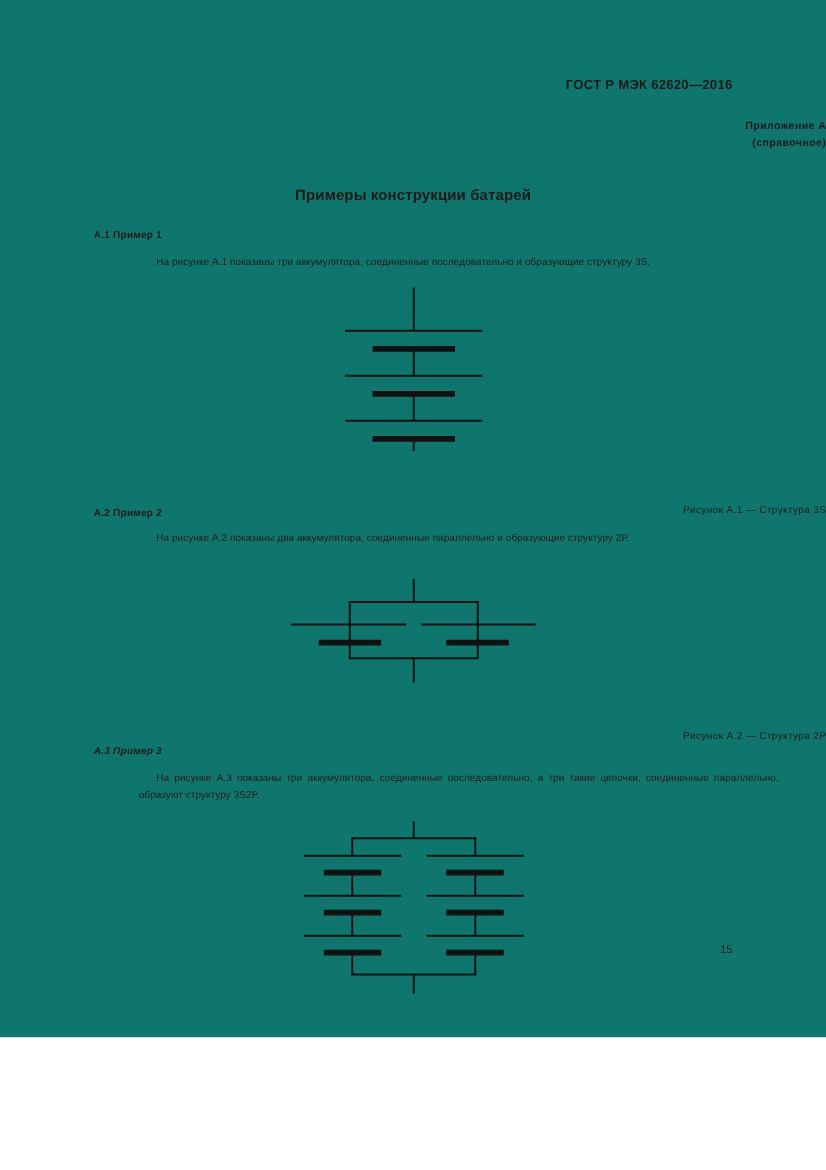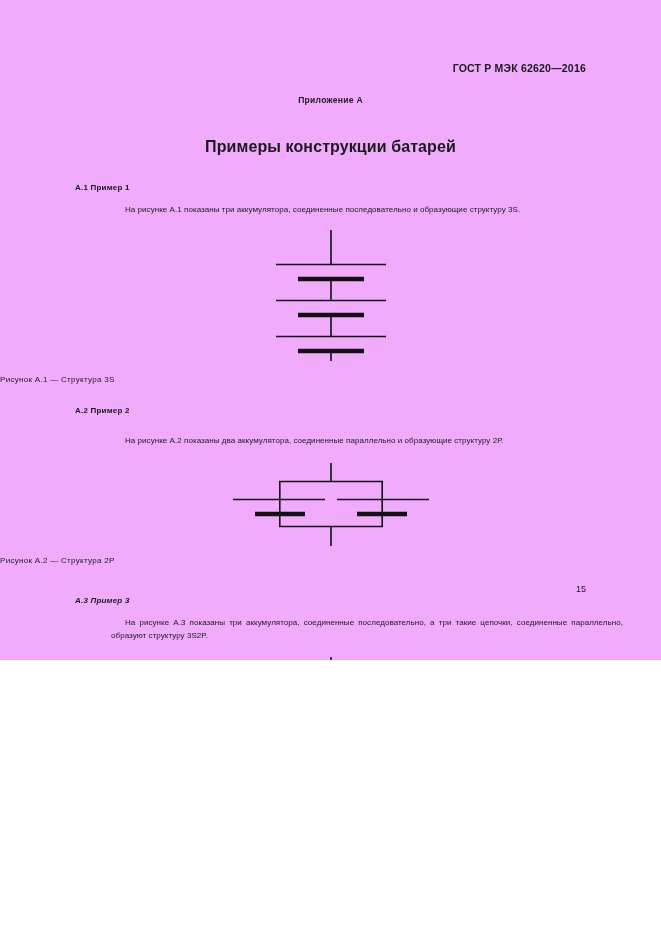--- a/index.html
+++ b/index.html
@@ -3,22 +3,22 @@
 <meta charset="utf-8">
 <style>
   html, body {
     margin: 0;
     padding: 0;
     background: #ffffff;
   }
   .page {
     position: relative;
     width: 661px;
-    height: 660px;
-    background: #f0abfc;
+    height: 830px;
+    background: #0f766e;
     font-family: "Liberation Sans", sans-serif;
     color: #1a1a1a;
     overflow: hidden;
   }
 
   
   .doc-header {
     position: absolute;
     top: 62px;
     right: 75px;
@@ -32,29 +32,29 @@
   .annex-block {
     position: absolute;
     top: 93px;
     left: 0;
     width: 661px;
     text-align: center;
     font-size: 8.5px;
     font-weight: bold;
     line-height: 14px;
   }
-  .annex-block div { letter-spacing: 0.3px; }
+  .annex-block div { letter-spacing: 0.3px; text-align: right; }
 
   .section-title {
     position: absolute;
-    top: 138px;
+    top: 149px;
     left: 0;
     width: 661px;
     text-align: center;
-    font-size: 16px;
+    font-size: 12px;
     font-weight: bold;
     letter-spacing: 0.1px;
   }
 
   
   .sub-head {
     position: absolute;
     left: 75px;
     font-size: 8px;
     font-weight: bold;
@@ -70,23 +70,24 @@
     letter-spacing: 0.05px;
     text-align: justify;
     margin-left: 36px;
   }
   .para .indent { display: inline-block; width: 14px; }
 
   .fig-caption {
     position: absolute;
     left: 0;
     width: 661px;
-    text-align: left;
+    text-align: right;
     font-size: 8px;
     letter-spacing: 0.3px;
+    margin-top: 28px;
   }
 
   .page-number {
     position: absolute;
     bottom: 66px;
     right: 75px;
     font-size: 9px;
     margin-left: 20px;
   }
 
@@ -100,20 +101,21 @@
 </style>
 </head>
 <body>
 
 <div class="page">
 
   <div class="doc-header">ГОСТ Р МЭК 62620—2016</div>
 
   <div class="annex-block">
     <div>Приложение А</div>
+    <div>(справочное)</div>
   </div>
 
   <div class="section-title">Примеры конструкции батарей</div>
 
   <div class="sub-head" style="top:183px;">А.1  Пример 1</div>
 
   <div class="para" style="top:203px;"><span class="indent"></span><span>На рисунке А.1 показаны три аккумулятора, соединенные последовательно и образующие структуру 3S.</span></div>
 
   <div class="figure" style="top:228px;">
     <svg class="fig-svg" width="160" height="135" viewBox="0 0 160 135">
@@ -137,21 +139,21 @@
 
         <line x1="80" y1="123" x2="80" y2="133" stroke-width="1.6"></line>
       </g>
     </svg>
   </div>
 
   <div class="fig-caption" style="top:375px;">Рисунок А.1 — Структура 3S</div>
 
   <div class="sub-head" style="top:406px;">А.2  Пример 2</div>
 
-  <div class="para" style="top:434px;"><span class="indent"></span><span>На рисунке А.2 показаны два аккумулятора, соединенные параллельно и образующие структуру 2Р.</span></div>
+  <div class="para" style="top:424px;"><span class="indent"></span><span>На рисунке А.2 показаны два аккумулятора, соединенные параллельно и образующие структуру 2Р.</span></div>
 
   <div class="figure" style="top:462px;">
     <svg class="fig-svg" width="200" height="85" viewBox="0 0 200 85">
       <g stroke="#111111" fill="none" stroke-linecap="butt">
 
         <line x1="100" y1="1" x2="100" y2="19" stroke-width="1.6"></line>
 
         <line x1="48" y1="19.5" x2="152" y2="19.5" stroke-width="1.6"></line>
 
         <line x1="48.8" y1="19" x2="48.8" y2="65" stroke-width="1.6"></line>

